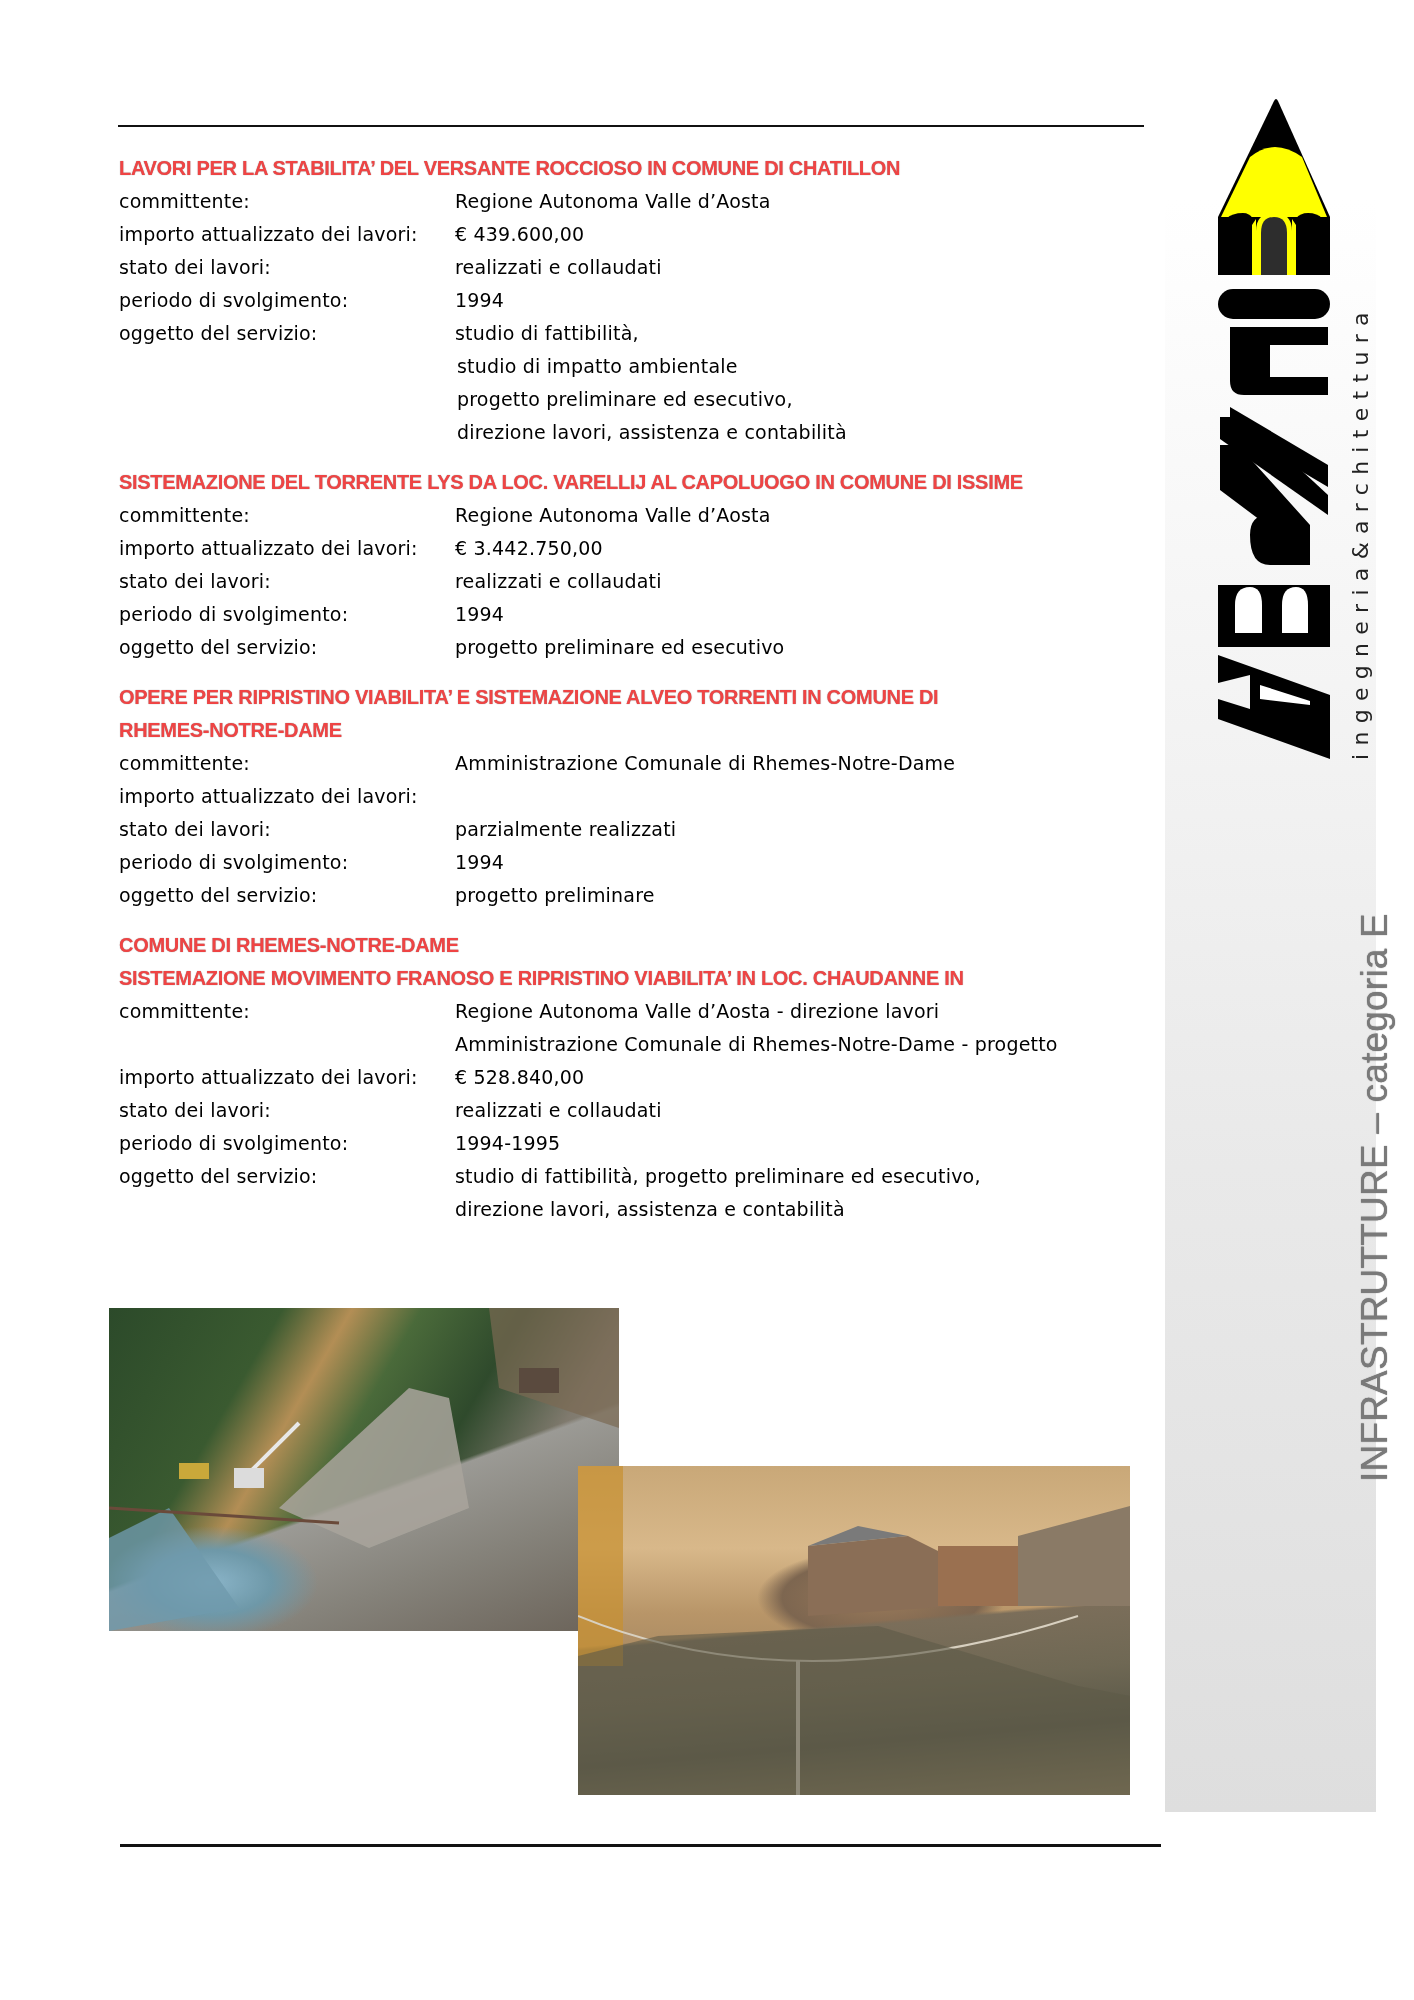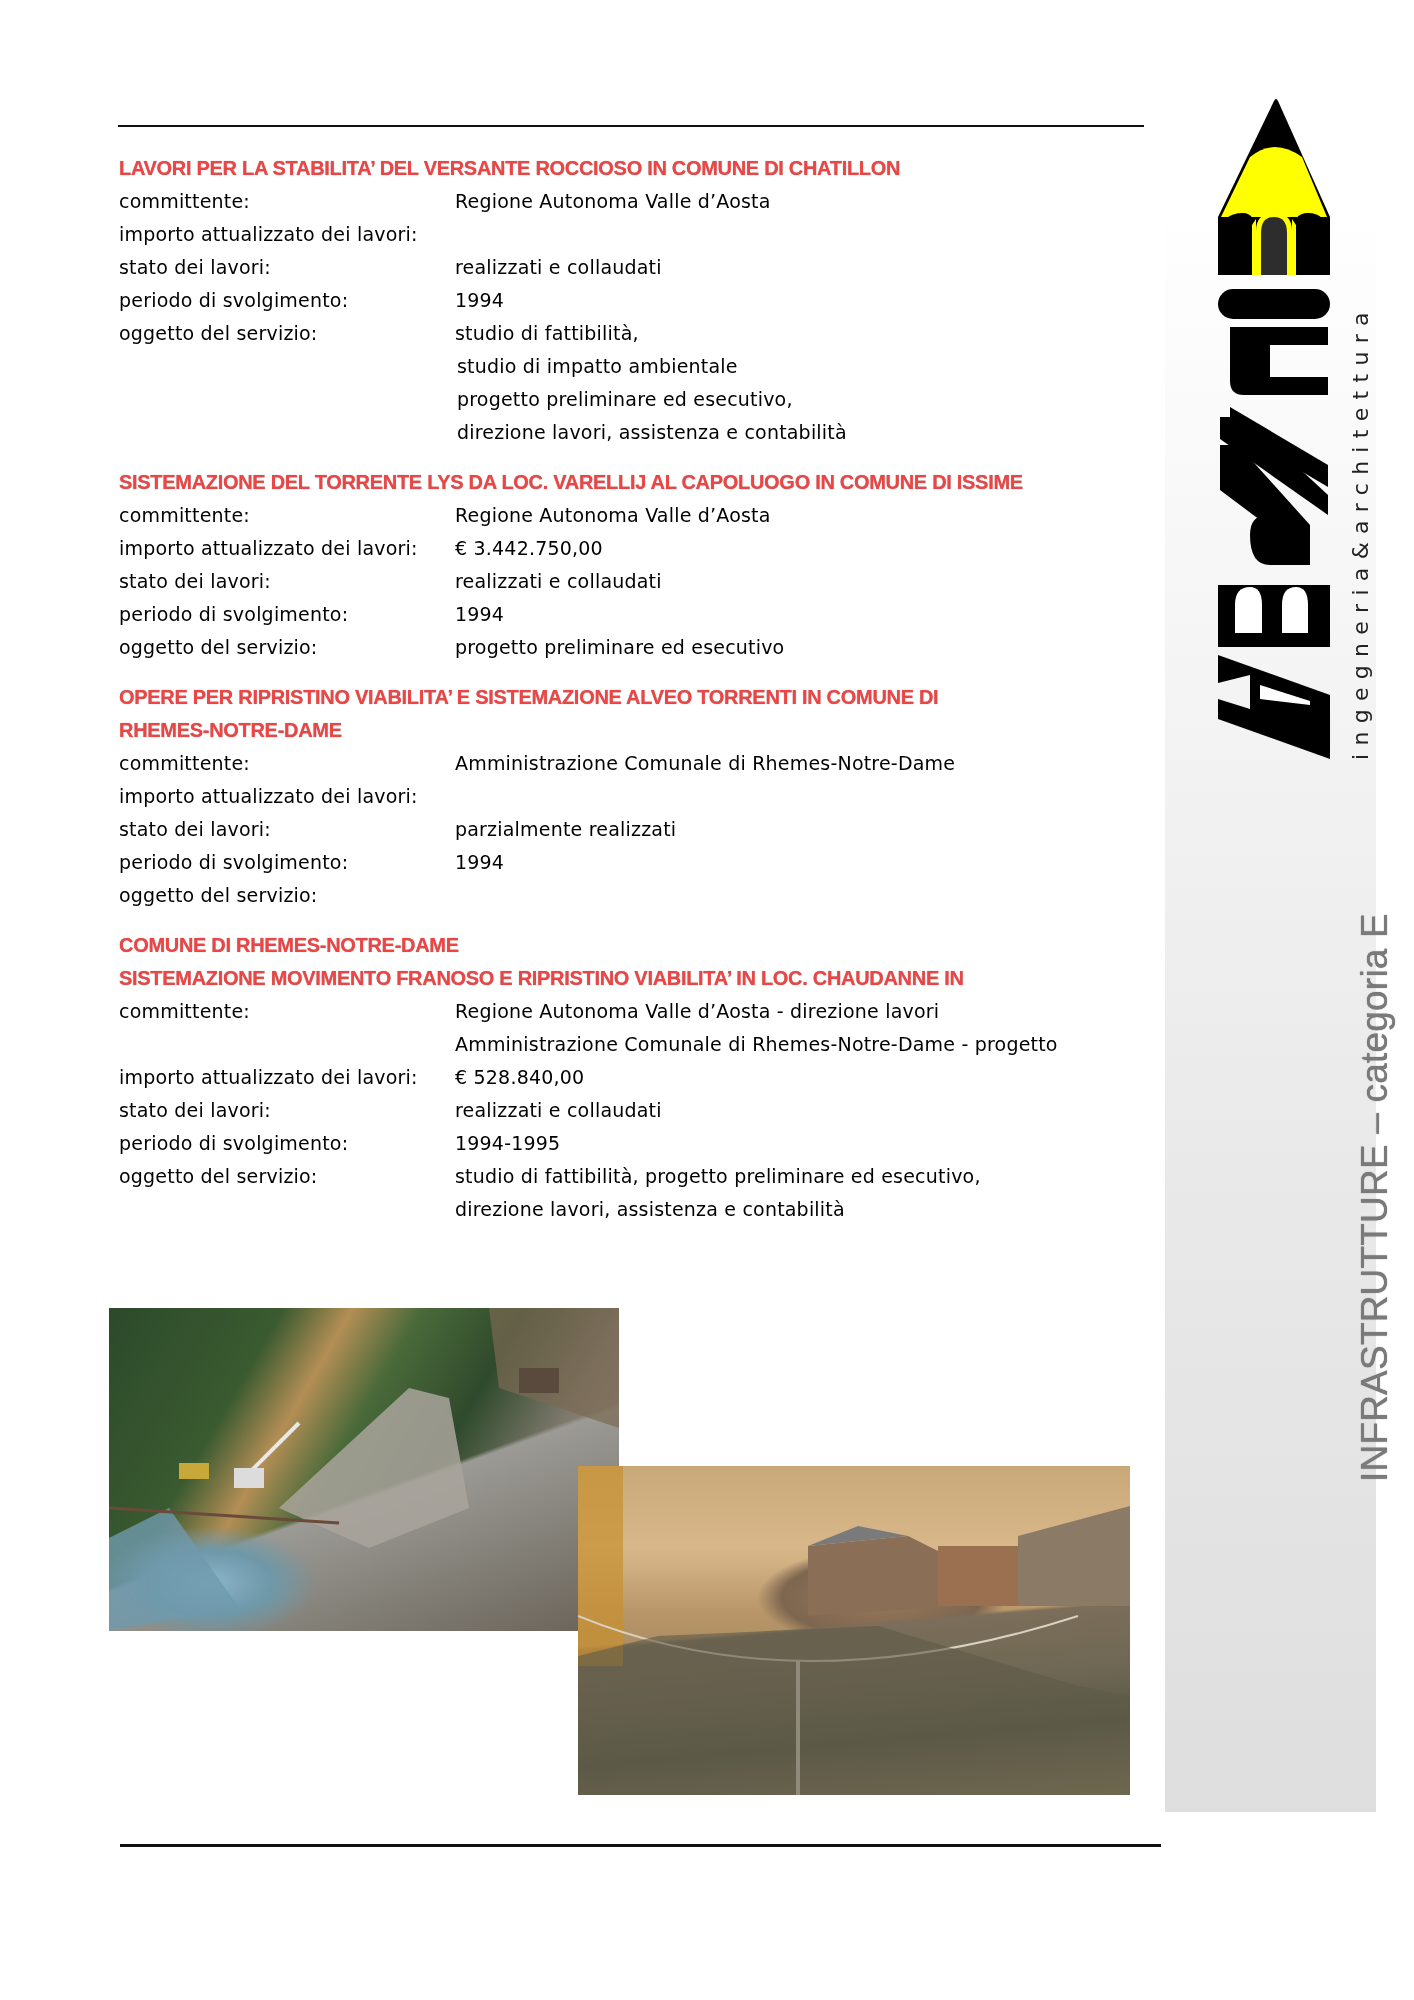--- a/index.html
+++ b/index.html
@@ -106,20 +106,21 @@
   <section class="project">
     <h2 class="project-title">LAVORI PER LA STABILITA’ DEL VERSANTE ROCCIOSO IN COMUNE DI CHATILLON</h2>
     <div class="row">
       <span class="label">committente:</span>
       <span class="value">
           <div>Regione Autonoma Valle d’Aosta</div>
         </span>
     </div>
     <div class="row">
       <span class="label">importo attualizzato dei lavori:</span>
+      <span class="value">€ 439.600,00</span>
     </div>
     <div class="row">
       <span class="label">stato dei lavori:</span>
       <span class="value">realizzati e collaudati</span>
     </div>
     <div class="row">
       <span class="label">periodo di svolgimento:</span>
       <span class="value">1994</span>
     </div>
     <div class="row">
@@ -178,20 +179,23 @@
     <div class="row">
       <span class="label">stato dei lavori:</span>
       <span class="value">parzialmente realizzati</span>
     </div>
     <div class="row">
       <span class="label">periodo di svolgimento:</span>
       <span class="value">1994</span>
     </div>
     <div class="row">
       <span class="label">oggetto del servizio:</span>
+      <span class="value">
+          <div>progetto preliminare</div>
+        </span>
     </div>
   </section>
 
   <section class="project">
     <h2 class="project-title">
       <div>COMUNE DI RHEMES-NOTRE-DAME</div>
       <div>SISTEMAZIONE MOVIMENTO FRANOSO E RIPRISTINO VIABILITA’ IN LOC. CHAUDANNE IN</div>
     </h2>
     <div class="row">
       <span class="label">committente:</span>

